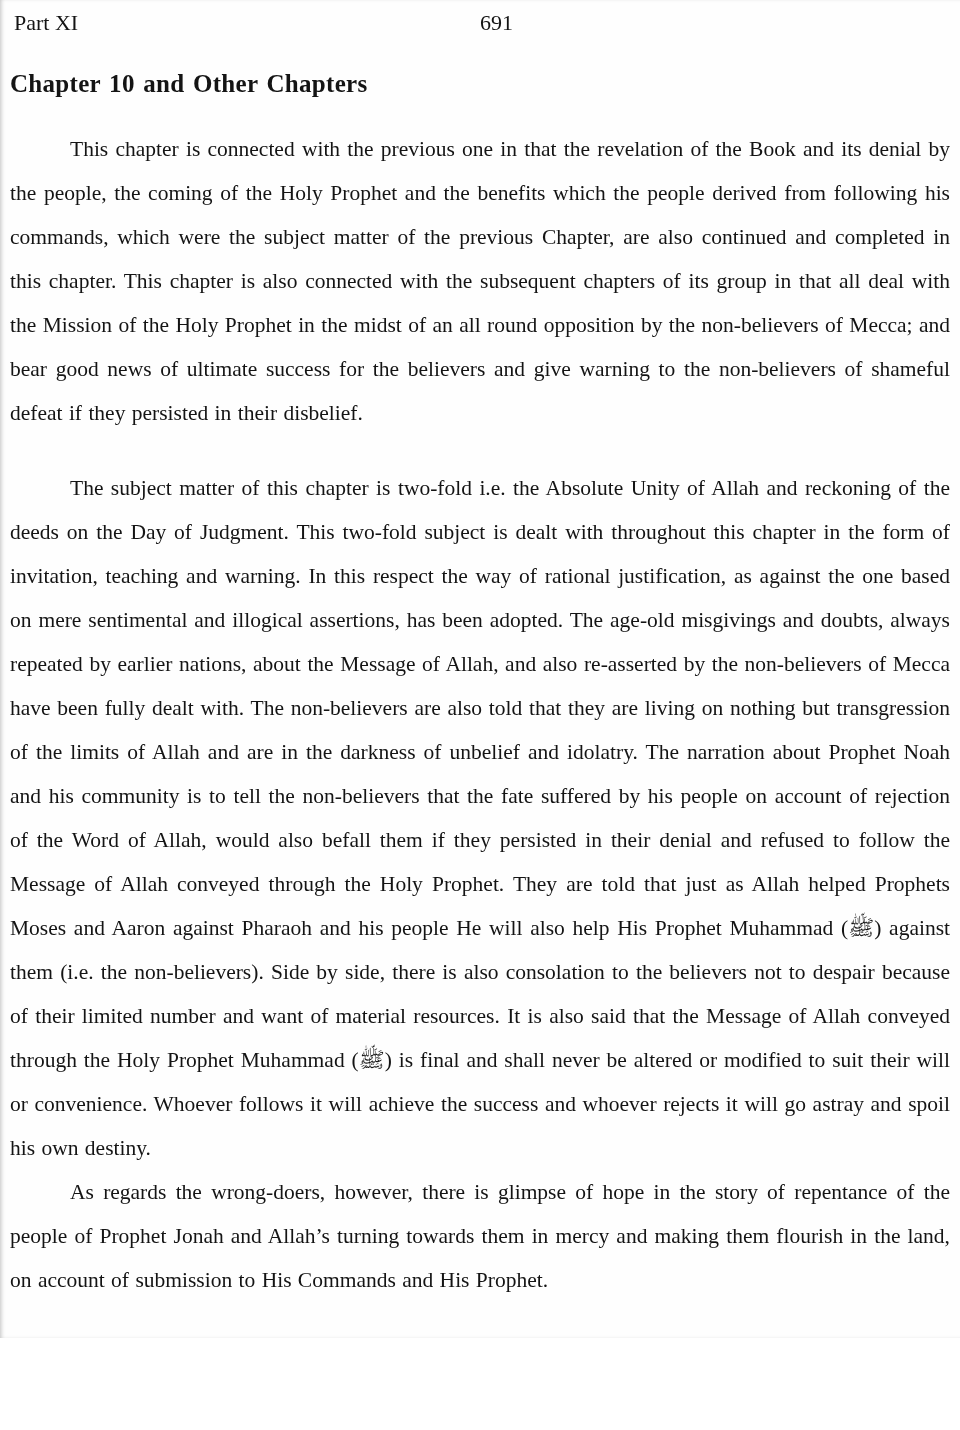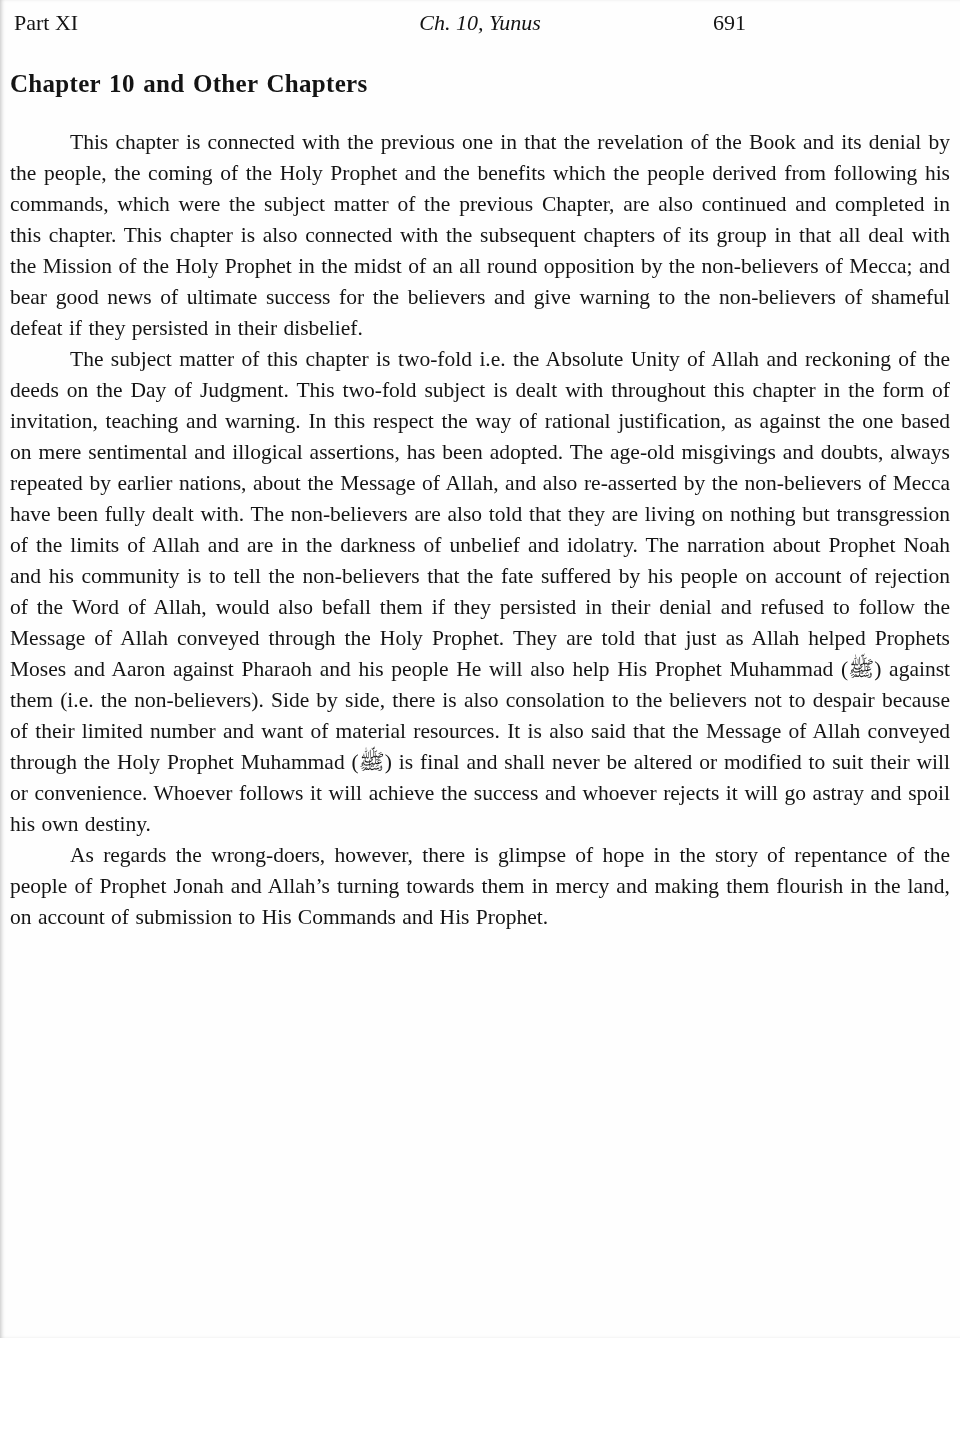--- a/index.html
+++ b/index.html
@@ -30,37 +30,36 @@
   h1.section-heading {
     font-size: 25px;
     font-weight: bold;
     letter-spacing: 0.3px;
     word-spacing: 2px;
   }
   #heading-1 { margin-top: 34px; }
   #heading-2 { margin-top: 31px; }
   p.body-par {
     font-size: 21.5px;
-    line-height: 31px;
+    line-height: 44px;
     text-align: justify;
     text-indent: 60px;
     word-spacing: 1px;
   }
   #par-1 { margin-top: 29px; }
-  #par-2 { }
+  #par-2 { margin-top: 31px; }
   #par-3 { margin-top: 0; }
 </style>
 </head>
 <body>
 
 <div class="page">
 
   <div class="page-header">
     <span class="left">Part XI</span>
-    <span class="center">Ch. 10, Yunus</span>
     <span class="right">691</span>
   </div>
 
   <h1 class="section-heading" id="heading-1">Chapter 10 and Other Chapters</h1>
 
   <p class="body-par" id="par-1">This chapter is connected with the previous one in that the revelation of the Book and its denial by the people, the coming of the Holy Prophet and the benefits which the people derived from following his commands, which were the subject matter of the previous Chapter, are also continued and completed in this chapter. This chapter is also connected with the subsequent chapters of its group in that all deal with the Mission of the Holy Prophet in the midst of an all round opposition by the non-believers of Mecca; and bear good news of ultimate success for the believers and give warning to the non-believers of shameful defeat if they persisted in their disbelief.</p>
 
 
   <p class="body-par" id="par-2">The subject matter of this chapter is two-fold i.e. the Absolute Unity of Allah and reckoning of the deeds on the Day of Judgment. This two-fold subject is dealt with throughout this chapter in the form of invitation, teaching and warning. In this respect the way of rational justification, as against the one based on mere sentimental and illogical assertions, has been adopted. The age-old misgivings and doubts, always repeated by earlier nations, about the Message of Allah, and also re-asserted by the non-believers of Mecca have been fully dealt with. The non-believers are also told that they are living on nothing but transgression of the limits of Allah and are in the darkness of unbelief and idolatry. The narration about Prophet Noah and his community is to tell the non-believers that the fate suffered by his people on account of rejection of the Word of Allah, would also befall them if they persisted in their denial and refused to follow the Message of Allah conveyed through the Holy Prophet. They are told that just as Allah helped Prophets Moses and Aaron against Pharaoh and his people He will also help His Prophet Muhammad (ﷺ) against them (i.e. the non-believers). Side by side, there is also consolation to the believers not to despair because of their limited number and want of material resources. It is also said that the Message of Allah conveyed through the Holy Prophet Muhammad (ﷺ) is final and shall never be altered or modified to suit their will or convenience. Whoever follows it will achieve the success and whoever rejects it will go astray and spoil his own destiny.</p>
 

